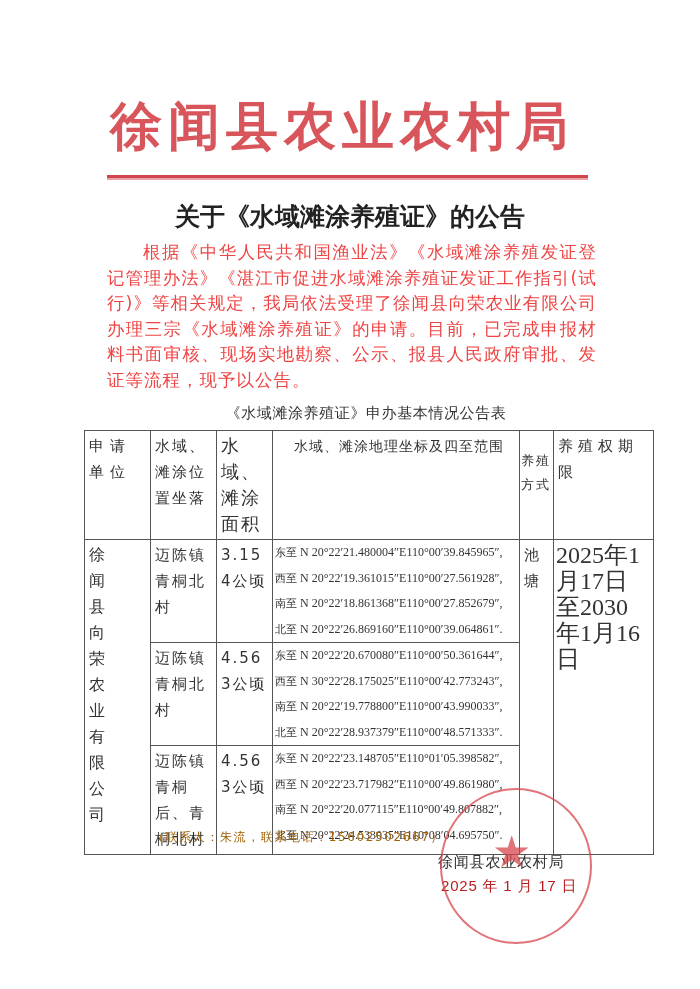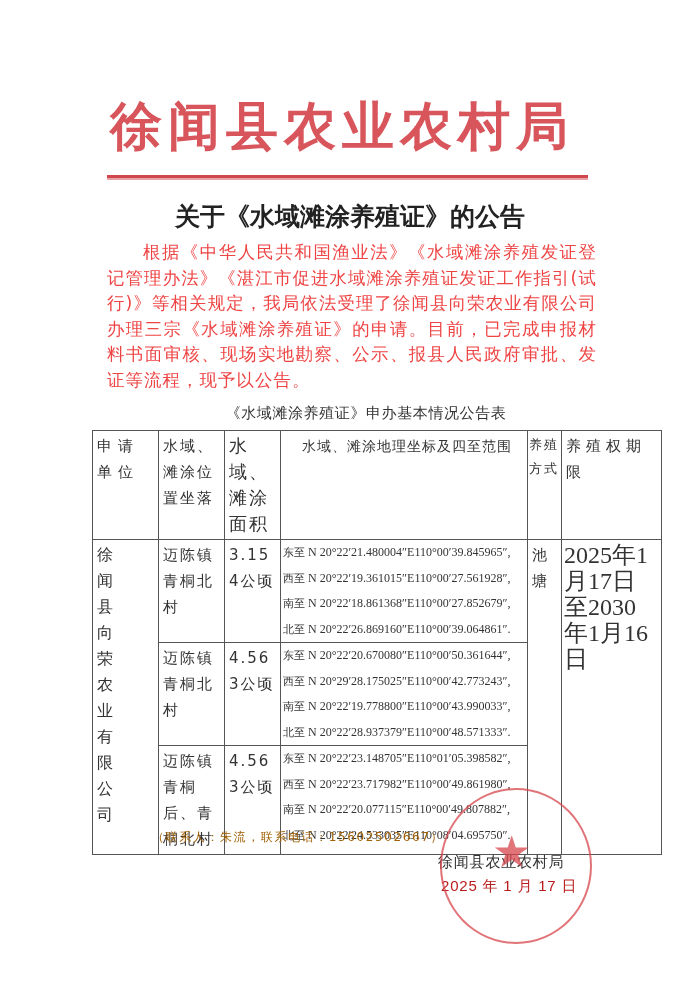--- a/index.html
+++ b/index.html
@@ -27,21 +27,21 @@
       font-size: 17.4px; line-height: 25.5px; letter-spacing: 1.1px;
       font-family: "DejaVu Sans", sans-serif; color: #ef4444;
       text-indent: 36px; text-align: justify;
     }
     .table-caption {
       position: absolute; left: 16px; width: 700px; top: 402px; text-align: center;
       font-size: 15px; line-height: 22px; color: #333;
       font-family: "DejaVu Sans", sans-serif; letter-spacing: 0.6px;
     }
     table.notice-table {
-      position: absolute; left: 92px; top: 430px; width: 569px;
+      position: absolute; left: 84px; top: 430px; width: 569px;
       border-collapse: collapse; table-layout: fixed;
       font-family: "DejaVu Sans", sans-serif; font-size: 14px; color: #333;
     }
     table.notice-table td {
       border: 1px solid #555; vertical-align: top; padding: 2px 4px;
       line-height: 24px; word-break: break-all;
     }
     .hdr td { height: 70px; }
     .applicant { font-size: 16px; line-height: 26px !important; letter-spacing: 22px; margin-top: 20px; }
     .loc, .area { font-size: 15px; line-height: 26px !important; letter-spacing: 2px; }
@@ -96,42 +96,42 @@
     <col style="width:247px">
     <col style="width:34px">
     <col style="width:100px">
   </colgroup>
   <tbody>
       <tr class="hdr">
     <td style="letter-spacing:6px;font-size:15px;line-height:26px;">申请单位</td>
     <td style="letter-spacing:2px;font-size:15px;line-height:26px;">水域、滩涂位置坐落</td>
     <td style="letter-spacing:2px;font-size:18px;line-height:26px;">水域、滩涂面积</td>
     <td style="letter-spacing:1px;font-size:14px;line-height:26px;padding-left:21px;">水域、滩涂地理坐标及四至范围</td>
-    <td class="hdr-small" style="line-height:24px;padding:2px 1px;">养殖方式</td>
+    <td class="hdr-small" style="line-height:24px;padding:18px 1px;">养殖方式</td>
     <td style="letter-spacing:5px;font-size:15px;line-height:26px;">养殖权期限</td>
   </tr>
   <tr>
     <td class="applicant" rowspan="3">徐闻县向荣农业有限公司</td>
     <td class="loc">迈陈镇青桐北村</td>
     <td class="area">3.154公顷</td>
     <td class="coords">
       <div class="coord-line"><span class="dir">东至</span> <span>N 20°22′21.480004″E110°00′39.845965″,</span></div>
       <div class="coord-line"><span class="dir">西至</span> <span>N 20°22′19.361015″E110°00′27.561928″,</span></div>
       <div class="coord-line"><span class="dir">南至</span> <span>N 20°22′18.861368″E110°00′27.852679″,</span></div>
       <div class="coord-line"><span class="dir">北至</span> <span>N 20°22′26.869160″E110°00′39.064861″.</span></div>
     </td>
     <td class="method" rowspan="3">池塘</td>
     <td class="term" rowspan="3">2025年1月17日至2030年1月16日</td>
   </tr>
   <tr>
     <td class="loc">迈陈镇青桐北村</td>
     <td class="area">4.563公顷</td>
     <td class="coords">
       <div class="coord-line"><span class="dir">东至</span> <span>N 20°22′20.670080″E110°00′50.361644″,</span></div>
-      <div class="coord-line"><span class="dir">西至</span> <span>N 20°29′28.175025″E110°00′42.773243″,</span></div>
+      <div class="coord-line"><span class="dir">西至</span> <span>N 30°22′28.175025″E110°00′42.773243″,</span></div>
       <div class="coord-line"><span class="dir">南至</span> <span>N 20°22′19.778800″E110°00′43.990033″,</span></div>
       <div class="coord-line"><span class="dir">北至</span> <span>N 20°22′28.937379″E110°00′48.571333″.</span></div>
     </td>
   </tr>
   <tr>
     <td class="loc">迈陈镇青桐后、青桐北村</td>
     <td class="area">4.563公顷</td>
     <td class="coords">
       <div class="coord-line"><span class="dir">东至</span> <span>N 20°22′23.148705″E110°01′05.398582″,</span></div>
       <div class="coord-line"><span class="dir">西至</span> <span>N 20°22′23.717982″E110°00′49.861980″,</span></div>

